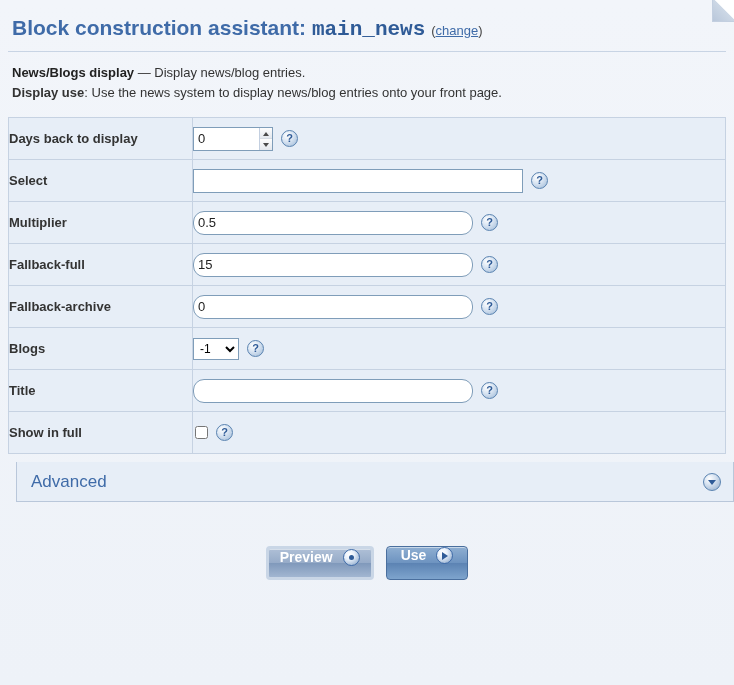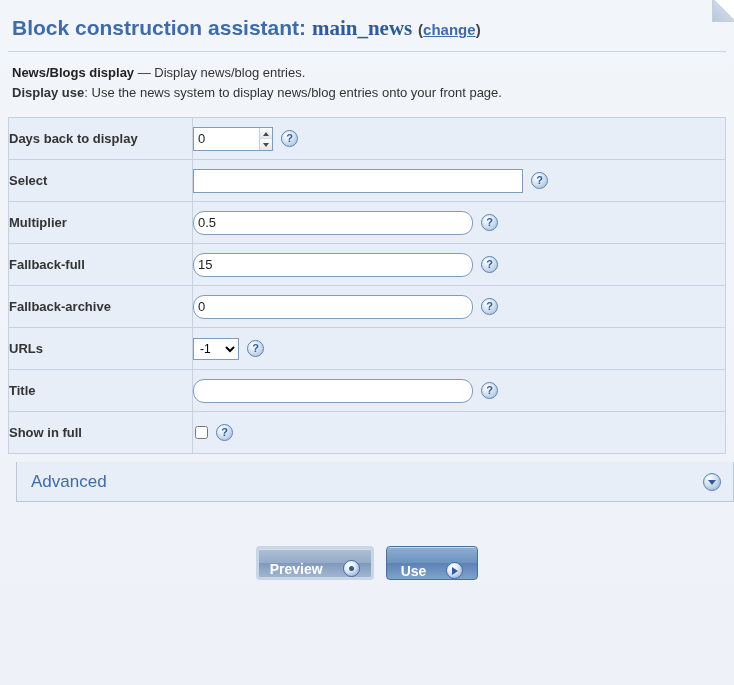--- a/index.html
+++ b/index.html
@@ -32,27 +32,27 @@
   h1.title {
     margin: 0;
     padding: 16px 4px 10px 4px;
     font-size: 21px;
     font-weight: bold;
     color: #3f6ba8;
     border-bottom: 1px solid #c8d4e4;
     letter-spacing: 0;
   }
   h1.title .mono {
-    font-family: Liberation Serif, serif;
+    font-family: Liberation Mono, monospace;
     font-size: 21px;
     color: #2f5b97;
   }
   h1.title .change {
-    font-size: 15px;
-    font-weight: bold;
+    font-size: 13px;
+    font-weight: normal;
     color: #444;
   }
   h1.title .change a {
     color: #3f6ba8;
     text-decoration: underline;
     cursor: pointer;
   }
 
   .intro {
     padding: 12px 4px 0 4px;
@@ -197,22 +197,22 @@
   }
 
   .buttons {
     margin-top: 44px;
     display: flex;
     justify-content: center;
     gap: 12px;
   }
   .btn {
     display: inline-flex;
-    align-items: flex-end;
-    gap: 20px;
+    align-items: flex-start;
+    gap: 10px;
     height: 34px;
     padding: 0 14px;
     border: 1px solid #4a6f9e;
     border-radius: 4px;
     color: #ffffff;
     font-size: 14px;
     font-weight: bold;
     cursor: pointer;
     background: linear-gradient(to bottom, #8fafd2 0%, #6d93c0 50%, #5c83b3 51%, #7ea4cd 100%);
     box-shadow: inset 0 1px 0 rgba(255,255,255,0.5);
@@ -324,21 +324,21 @@
       <tr>
         <td class="label-cell">Fallback-archive</td>
         <td class="field-cell">
           <div class="field-row">
             <input type="text" class="w-med" value="0" style="">
             <span class="help-icon">?</span>
           </div>
         </td>
       </tr>
       <tr>
-        <td class="label-cell">URLs</td>
+        <td class="label-cell">Blogs</td>
         <td class="field-cell">
           <div class="field-row">
             <select class="tiny">
               <option>-1</option>
             </select>
             <span class="help-icon">?</span>
           </div>
         </td>
       </tr>
       <tr>

